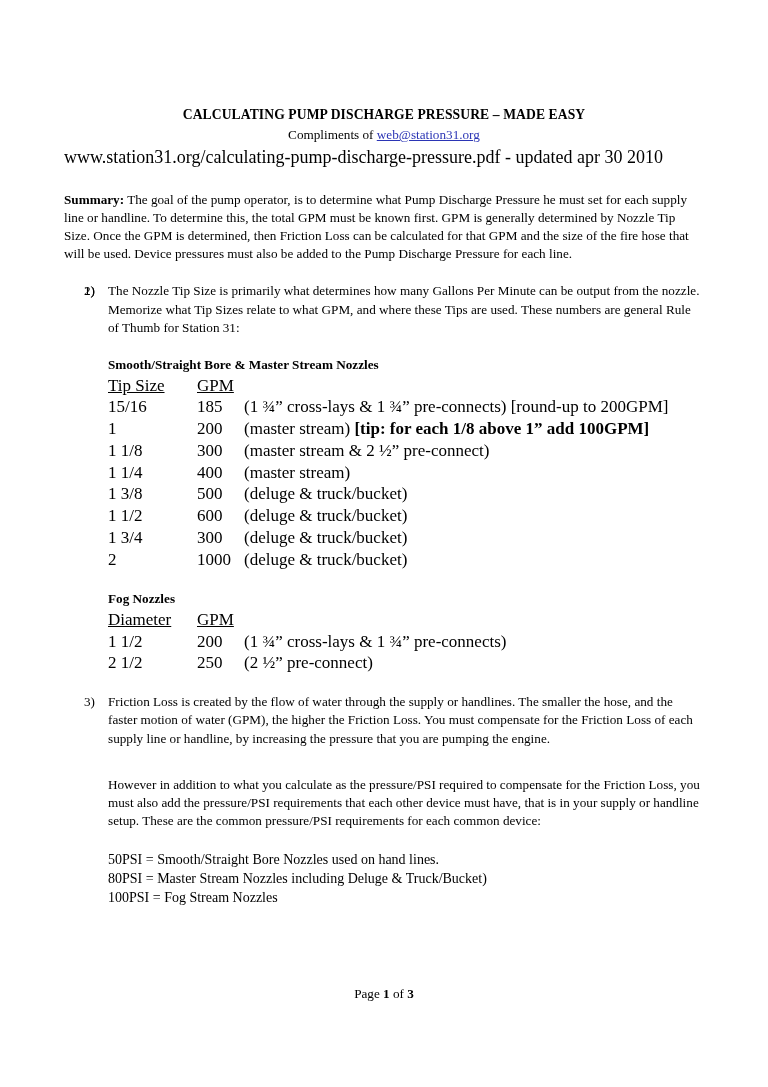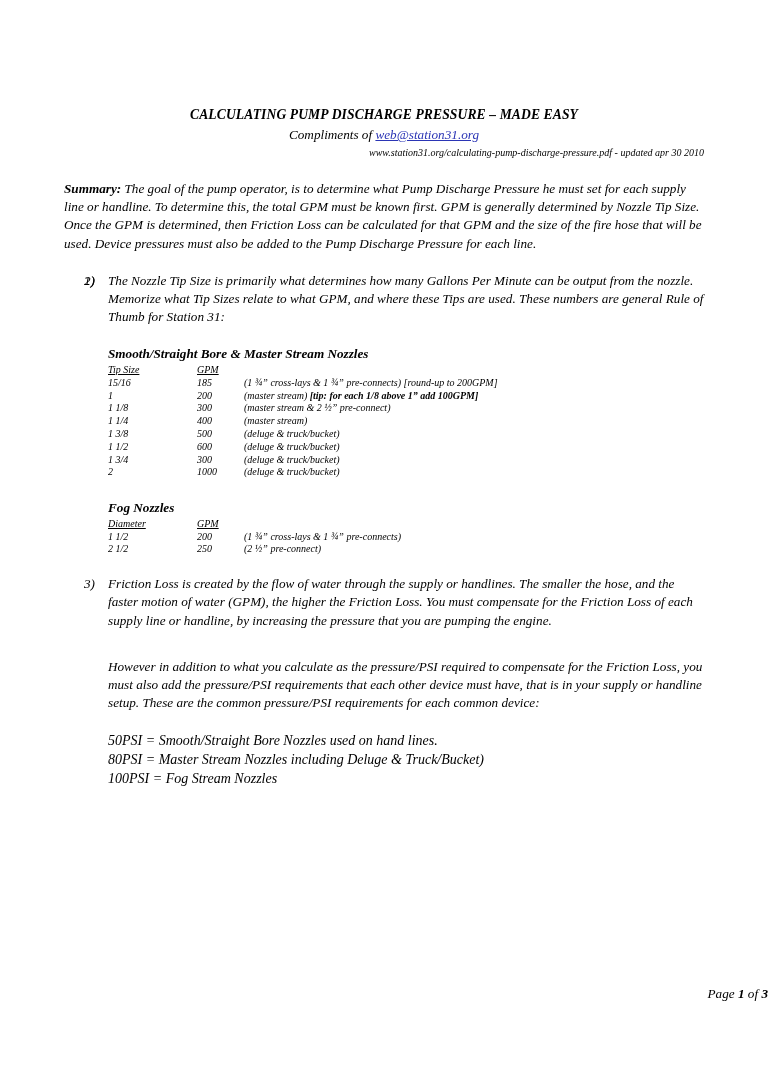--- a/index.html
+++ b/index.html
@@ -16,21 +16,20 @@
     line-height: 1.33;
     position: relative;
     overflow: hidden;
   }
   .page {
     position: relative;
     width: 768px;
     height: 1087px;
     padding: 12px;
     box-sizing: border-box;
-    font-style: italic;
   }
   .content {
     position: absolute;
     left: 64px;
     top: 106px;
     width: 640px;
   }
 
   
   .doc-title {
@@ -43,22 +42,22 @@
   .compliments {
     text-align: center;
     font-size: 13.2px;
     margin: 0 0 2px 0;
   }
   .email-link {
     color: #2b35b5;
     text-decoration: underline;
   }
   .doc-url {
-    text-align: right;
-    font-size: 10px;
+    text-align: left;
+    font-size: 18px;
     margin: 0;
   }
 
   
   .summary {
     margin-top: 21px;
     text-align: left;
     font-size: 13.2px;
     line-height: 1.38;
   }
@@ -85,21 +84,21 @@
     margin-top: 19px;
   }
   .table-block.fog { margin-top: 20px; }
   .tbl-title {
     font-weight: bold;
     font-size: 13.2px;
     margin-bottom: 1px;
   }
   table.nozzle {
     border-collapse: collapse;
-    font-size: 10px;
+    font-size: 17px;
     line-height: 1.28;
   }
   table.nozzle td, table.nozzle th {
     padding: 0;
     text-align: left;
     font-weight: normal;
     vertical-align: top;
     white-space: nowrap;
   }
   table.nozzle th {
@@ -125,21 +124,21 @@
   }
   .psi-list .psi-line { white-space: nowrap; }
   .psi-group-2 { margin-top: 18px; }
 
   
   .footer {
     position: absolute;
     left: 0;
     right: 0;
     top: 985px;
-    text-align: right;
+    text-align: center;
     font-size: 13.2px;
   }
   .footer b { font-weight: bold; }
 </style>
 </head>
 <body>
 
 <div class="page">
   <div class="content">
 

